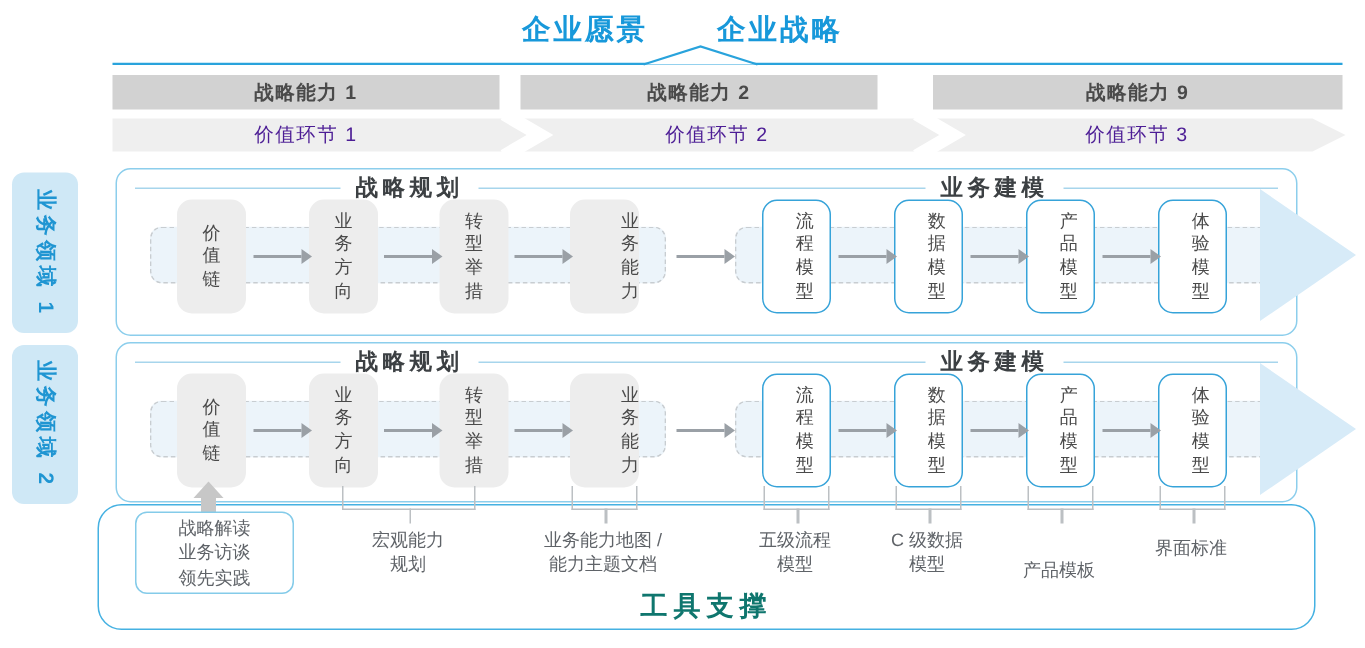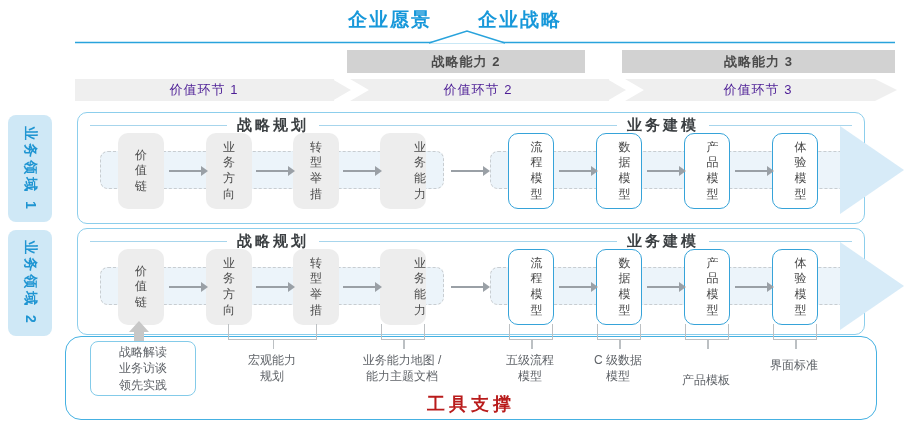--- a/index.html
+++ b/index.html
@@ -47,21 +47,21 @@
   .bx1{left:40px;} .bx2{left:128px;} .bx3{left:215px;} .bx4{left:302px;justify-content:flex-end;}
   .bx5{left:430px;} .bx6{left:518px;} .bx7{left:606px;} .bx8{left:694px;}
   .sarrow{position:absolute;top:57px;width:32px;height:2px;background:#9aa0a6;}
   .sarrow::after{content:"";position:absolute;right:-7px;top:-4px;width:0;height:0;
                  border-left:7px solid #9aa0a6;border-top:5px solid transparent;border-bottom:5px solid transparent;}
   .sa1{left:91px;} .sa2{left:178px;} .sa3{left:265px;} .sa4{left:373px;}
   .sa5{left:481px;} .sa6{left:569px;} .sa7{left:657px;}
   
   .toolbox{position:absolute;left:65px;top:336px;width:812px;height:84px;border:1.5px solid #45b1e2;border-radius:16px;box-sizing:border-box;}
   .tooltitle{position:absolute;left:471px;top:392px;transform:translateX(-50%);
-             font-size:18px;font-weight:bold;color:#b91c1c;letter-spacing:4px;white-space:nowrap;}
+             font-size:18px;font-weight:bold;color:#0f766e;letter-spacing:4px;white-space:nowrap;}
   
   .bracket{position:absolute;top:324px;height:15px;border:1.5px solid #bcc0c3;border-top:none;background:transparent;}
   .bracket::after{content:"";position:absolute;left:50%;bottom:-10px;width:1.5px;height:10px;background:#bcc0c3;}
   .br1{left:228px;width:87px;} .br2{left:381px;width:42px;} .br3{left:509px;width:42px;}
   .br4{left:597px;width:42px;} .br5{left:685px;width:42px;} .br6{left:773px;width:42px;}
   
   .blabel{position:absolute;transform:translateX(-50%);font-size:12px;color:#5f6368;text-align:center;
           white-space:pre-line;line-height:1.35;}
   .bl1{left:272px;top:352px;} .bl2{left:402px;top:352px;} .bl3{left:530px;top:352px;}
   .bl4{left:618px;top:352px;} .bl5{left:706px;top:372px;} .bl6{left:794px;top:357px;}
@@ -80,22 +80,23 @@
   <div class="titles">
     <span>企业愿景</span>
     <span>企业战略</span>
   </div>
 
   <svg class="topline-svg" width="910" height="50">
     <line x1="75" y1="42.5" x2="895" y2="42.5" stroke="#29a3dc" stroke-width="1.5"></line>
     <polyline points="429,43 467,31 505,43" fill="#fff" stroke="#29a3dc" stroke-width="1.5"></polyline>
   </svg>
 
+  <div class="capbar cap1">战略能力 1</div>
   <div class="capbar cap2">战略能力 2</div>
-  <div class="capbar cap3">战略能力 3</div>
+  <div class="capbar cap3">战略能力 9</div>
 
   <svg class="chev-svg" width="910" height="24">
     <polygon points="75,1 875,1 897,12 875,23 75,23" fill="#efefef"></polygon>
     <polyline points="336,-2 360,12 336,26" fill="none" stroke="#ffffff" stroke-width="9"></polyline>
     <polyline points="611,-2 635,12 611,26" fill="none" stroke="#ffffff" stroke-width="9"></polyline>
   </svg>
   <div class="chevlabel" style="left:204px;">价值环节 1</div>
   <div class="chevlabel" style="left:478px;">价值环节 2</div>
   <div class="chevlabel" style="left:758px;">价值环节 3</div>
 

